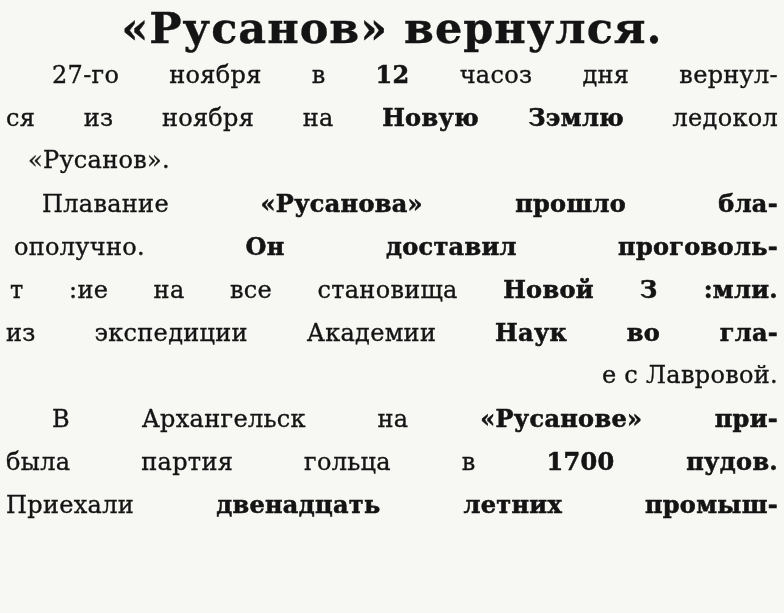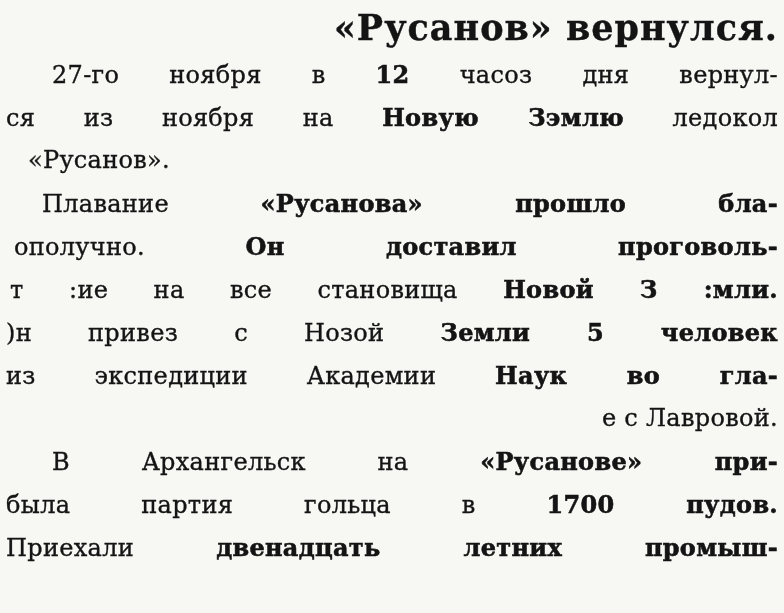--- a/index.html
+++ b/index.html
@@ -15,23 +15,23 @@
     background: #f7f7f4;
     color: #141414;
     font-family: "DejaVu Serif", "Liberation Serif", serif;
     overflow: hidden;
     -webkit-text-stroke: 0.35px #141414;
   }
   .title {
     margin: 0;
     height: 48px;
     line-height: 46px;
-    font-size: 35px;
+    font-size: 43px;
     font-weight: bold;
-    text-align: right;
+    text-align: center;
     letter-spacing: 1px;
   }
   .line {
     height: 43px;
     line-height: 43px;
     font-size: 24px;
     letter-spacing: 0.3px;
     white-space: nowrap;
     text-align: left;
   }
@@ -50,20 +50,19 @@
 
 <div class="page">
   <h1 class="title">«Русанов» вернулся.</h1>
   <div id="lines">
       <div class="line just" style="padding-left: 46px;"><span>27-го ноября в </span><span class="b">12</span><span> часоз дня вернул-</span></div>
       <div class="line just" style="padding-left: 0px;"><span>ся из ноября на </span><span class="b">Новую Зэмлю</span><span> ледокол</span></div>
       <div class="line" style="padding-left: 2px; margin-left: 20px;"><span>«Русанов».</span></div>
       <div class="line just" style="padding-left: 36px;"><span>Плавание </span><span class="b">«Русанова» прошло бла-</span></div>
       <div class="line just" style="padding-left: 8px;"><span>ополучно. </span><span class="b">Он доставил проговоль-</span></div>
       <div class="line just" style="padding-left: 4px;"><span>т :ие на все становища </span><span class="b">Новой З :мли.</span></div>
-      <div class="line just" style="padding-left: 0px;"><span>)н привез с Нозой </span><span class="b">Земли 5 человек</span></div>
       <div class="line just" style="padding-left: 0px;"><span>из экспедиции Академии </span><span class="b">Наук во гла-</span></div>
       <div class="line" style="padding-left: 22px; text-align: right;"><span>е с Лавровой.</span></div>
       <div class="line just" style="padding-left: 46px;"><span>В Архангельск на </span><span class="b">«Русанове» при-</span></div>
       <div class="line just" style="padding-left: 0px;"><span>была партия гольца в </span><span class="b">1700 пудов.</span></div>
       <div class="line just" style="padding-left: 0px;"><span>Приехали </span><span class="b">двенадцать летних промыш-</span></div>
     </div>
 </div>
 
 </body></html>

